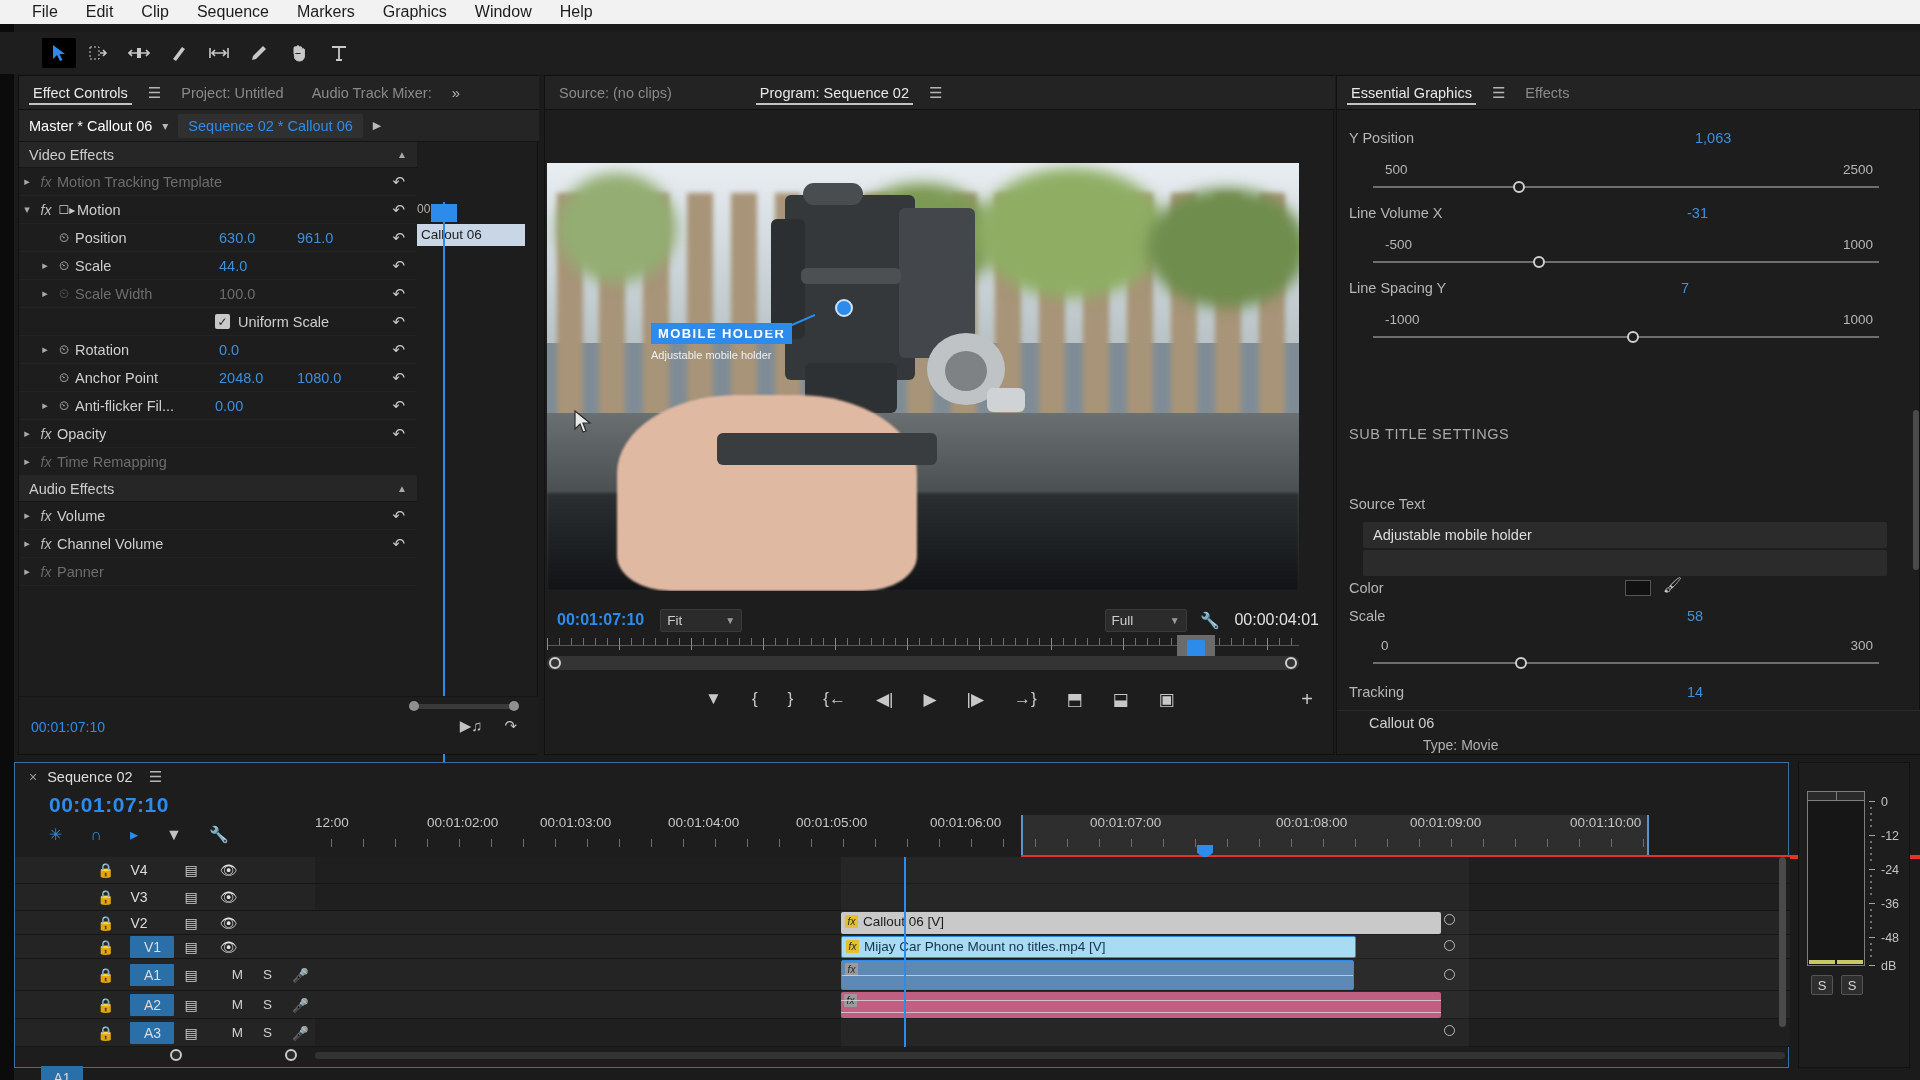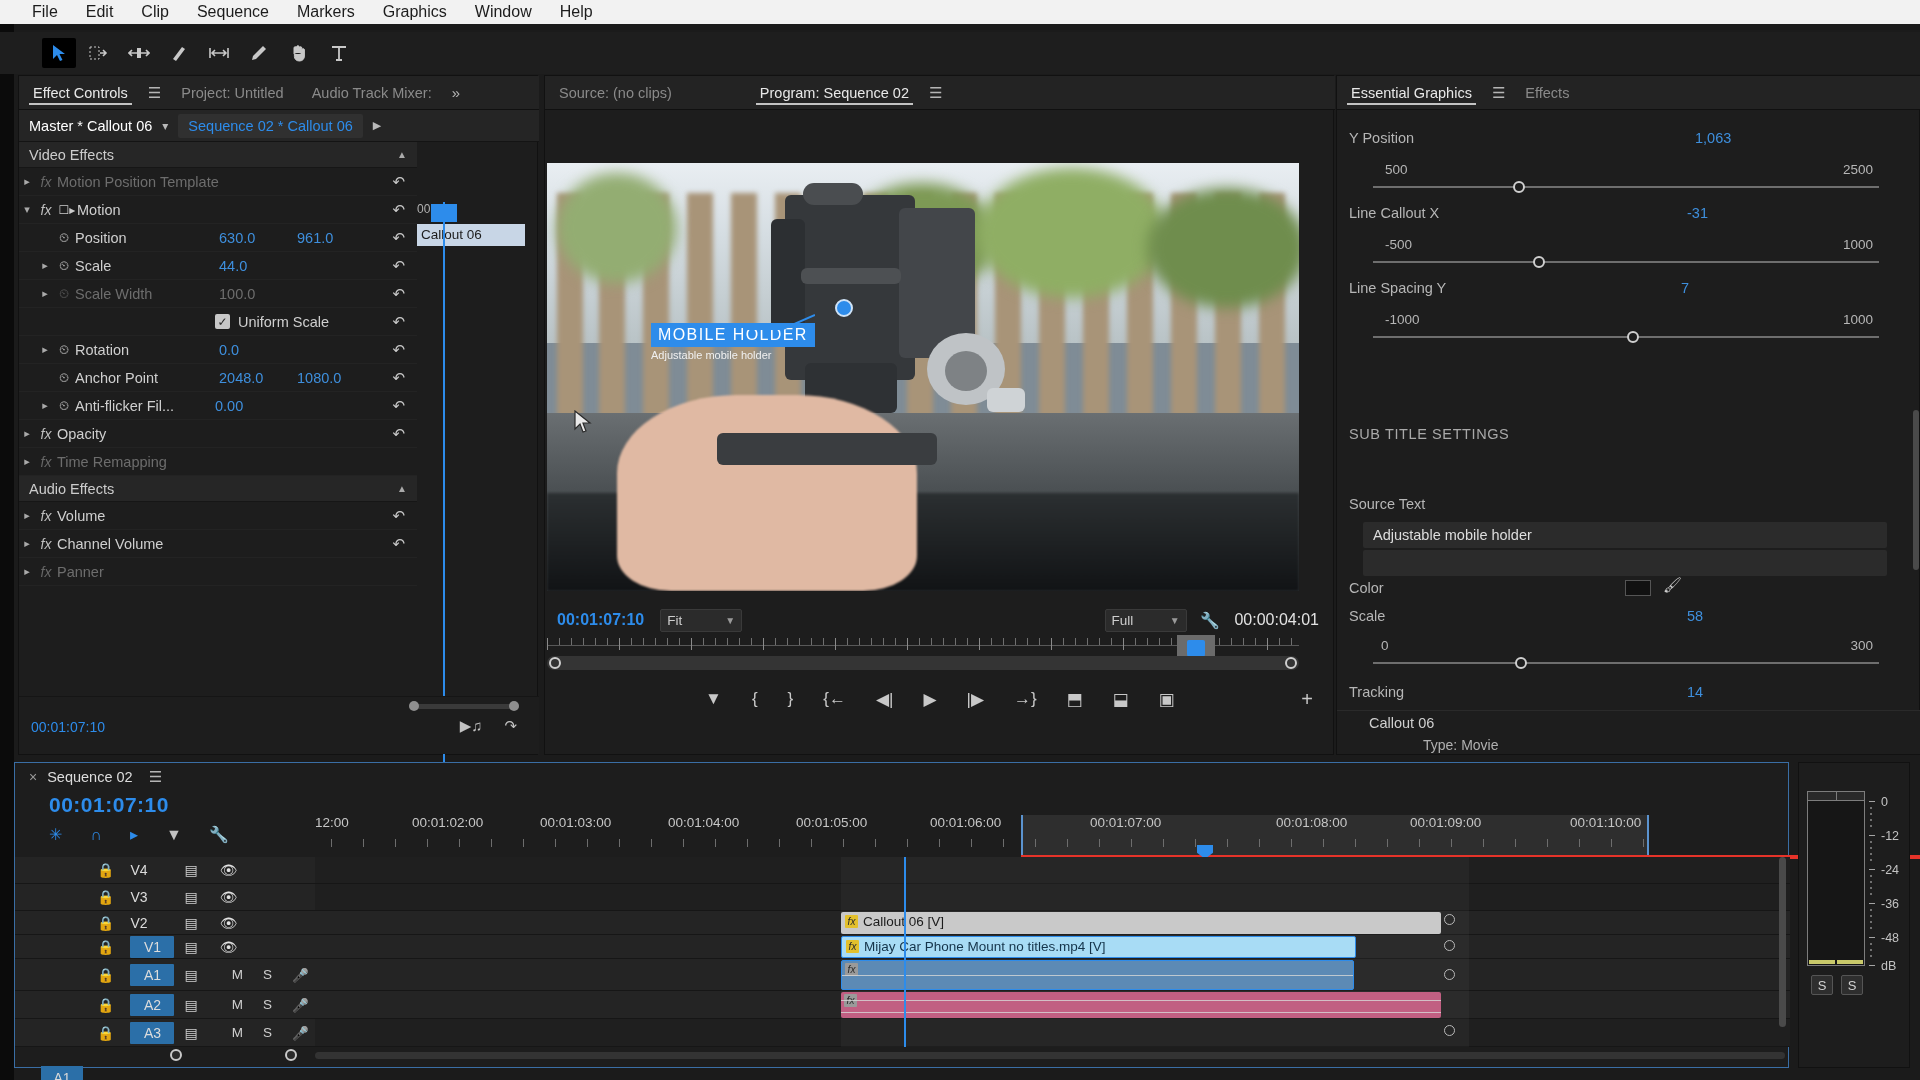--- a/index.html
+++ b/index.html
@@ -135,21 +135,21 @@
   .fence { position:absolute; top:0; width:26px; height:230px; background:#a89478; }
   .tree { position:absolute; border-radius:50%; filter: blur(7px); }
   .road { position:absolute; left:0; top:250px; width:752px; height:178px;
     background: linear-gradient(180deg,#6a6f72 0%, #43484b 55%, #2d3133 100%); }
   .dash { position:absolute; left:0; top:330px; width:752px; height:98px;
     background: linear-gradient(180deg,#2b2f31,#111315); filter: blur(1.5px); }
   .holder { position:absolute; background:#3a3d40; border-radius:6px; }
   .hand { position:absolute; background:#e0b9a3; border-radius:40% 40% 18% 18%; filter: blur(1px); }
   .callout {
     position:absolute; left:104px; top:160px; background:#2d8ceb; color:#fff;
-    font-size: 16px; letter-spacing: 1.4px; padding: 3px 7px; font-weight:normal;
+    font-size: 13px; letter-spacing: 1.4px; padding: 3px 7px; font-weight:bold;
   }
   .calsub { position:absolute; left:104px; top:186px; color:#f0f0f0; font-size:11px; }
   .calline { position:absolute; left:196px; top:150px; width:72px; height:22px; }
   .caldot { position:absolute; left:288px; top:136px; width:18px; height:18px; border-radius:50%;
     background:#2d8ceb; border:2px solid #cfe3f7; }
   .cursorA { position:absolute; left:26px; top:247px; }
 
   .progbarrow {
     position:absolute; left:0; top: 527px; width:790px; height:34px;
     display:flex; align-items:center;
@@ -360,21 +360,21 @@
 
     <div style="position:absolute; left:0; top:66px; width:398px;">
       <div class="grouphdr">
         <span>Video Effects</span>
         <span class="caret">▲</span>
       </div>
 
       <div class="fxrow dim">
         <span class="disc">▸</span>
         <span class="fxi dim">fx</span>
-        <span class="lbl">Motion Position Template</span>
+        <span class="lbl">Motion Tracking Template</span>
         <span class="reset">↶</span>
       </div>
 
       <div class="fxrow">
         <span class="disc">▾</span>
         <span class="fxi">fx</span>
         <span class="motionicon">☐▸</span>
         <span class="lbl">Motion</span>
         <span class="reset">↶</span>
       </div>
@@ -659,21 +659,21 @@
 
       <div class="eglabel" style="position:absolute; top:20px;">Y Position</div>
       <div class="egval" style="left:358px; top:20px;">1,063</div>
       <div class="egminmax" style="position:absolute; left:48px; top:52px;">500</div>
       <div class="egminmax" style="position:absolute; right:48px; top:52px;">2500</div>
       <div class="slider" style="left:36px; top:70px; width:506px;">
         <div class="track"></div>
         <div class="knob" style="left:140px;"></div>
       </div>
 
-      <div class="eglabel" style="position:absolute; top:95px;">Line Callout X</div>
+      <div class="eglabel" style="position:absolute; top:95px;">Line Volume X</div>
       <div class="egval" style="left:350px; top:95px;">-31</div>
       <div class="egminmax" style="position:absolute; left:48px; top:127px;">-500</div>
       <div class="egminmax" style="position:absolute; right:48px; top:127px;">1000</div>
       <div class="slider" style="left:36px; top:145px; width:506px;">
         <div class="track"></div>
         <div class="knob" style="left:160px;"></div>
       </div>
 
       <div class="eglabel" style="position:absolute; top:170px;">Line Spacing Y</div>
       <div class="egval" style="left:344px; top:170px;">7</div>
@@ -730,21 +730,21 @@
       <span>▸</span>
       <span class="gray">▼</span>
       <span class="gray">🔧</span>
     </div>
 
     <div class="ruler">
       <div class="rwork"></div>
       <div class="rworkL"></div>
       <div class="rworkR"></div>
       <div class="rtc" style="left:0px;">12:00</div>
-      <div class="rtc" style="left:97px;">00:01:02:00</div>
+      <div class="rtc" style="left:112px;">00:01:02:00</div>
       <div class="rtc" style="left:225px;">00:01:03:00</div>
       <div class="rtc" style="left:353px;">00:01:04:00</div>
       <div class="rtc" style="left:481px;">00:01:05:00</div>
       <div class="rtc" style="left:615px;">00:01:06:00</div>
       <div class="rtc" style="left:775px;">00:01:07:00</div>
       <div class="rtc" style="left:961px;">00:01:08:00</div>
       <div class="rtc" style="left:1095px;">00:01:09:00</div>
       <div class="rtc" style="left:1255px;">00:01:10:00</div>
       <div class="rtick" style="left:16px;"></div>
         <div class="rtick" style="left:48px;"></div>

